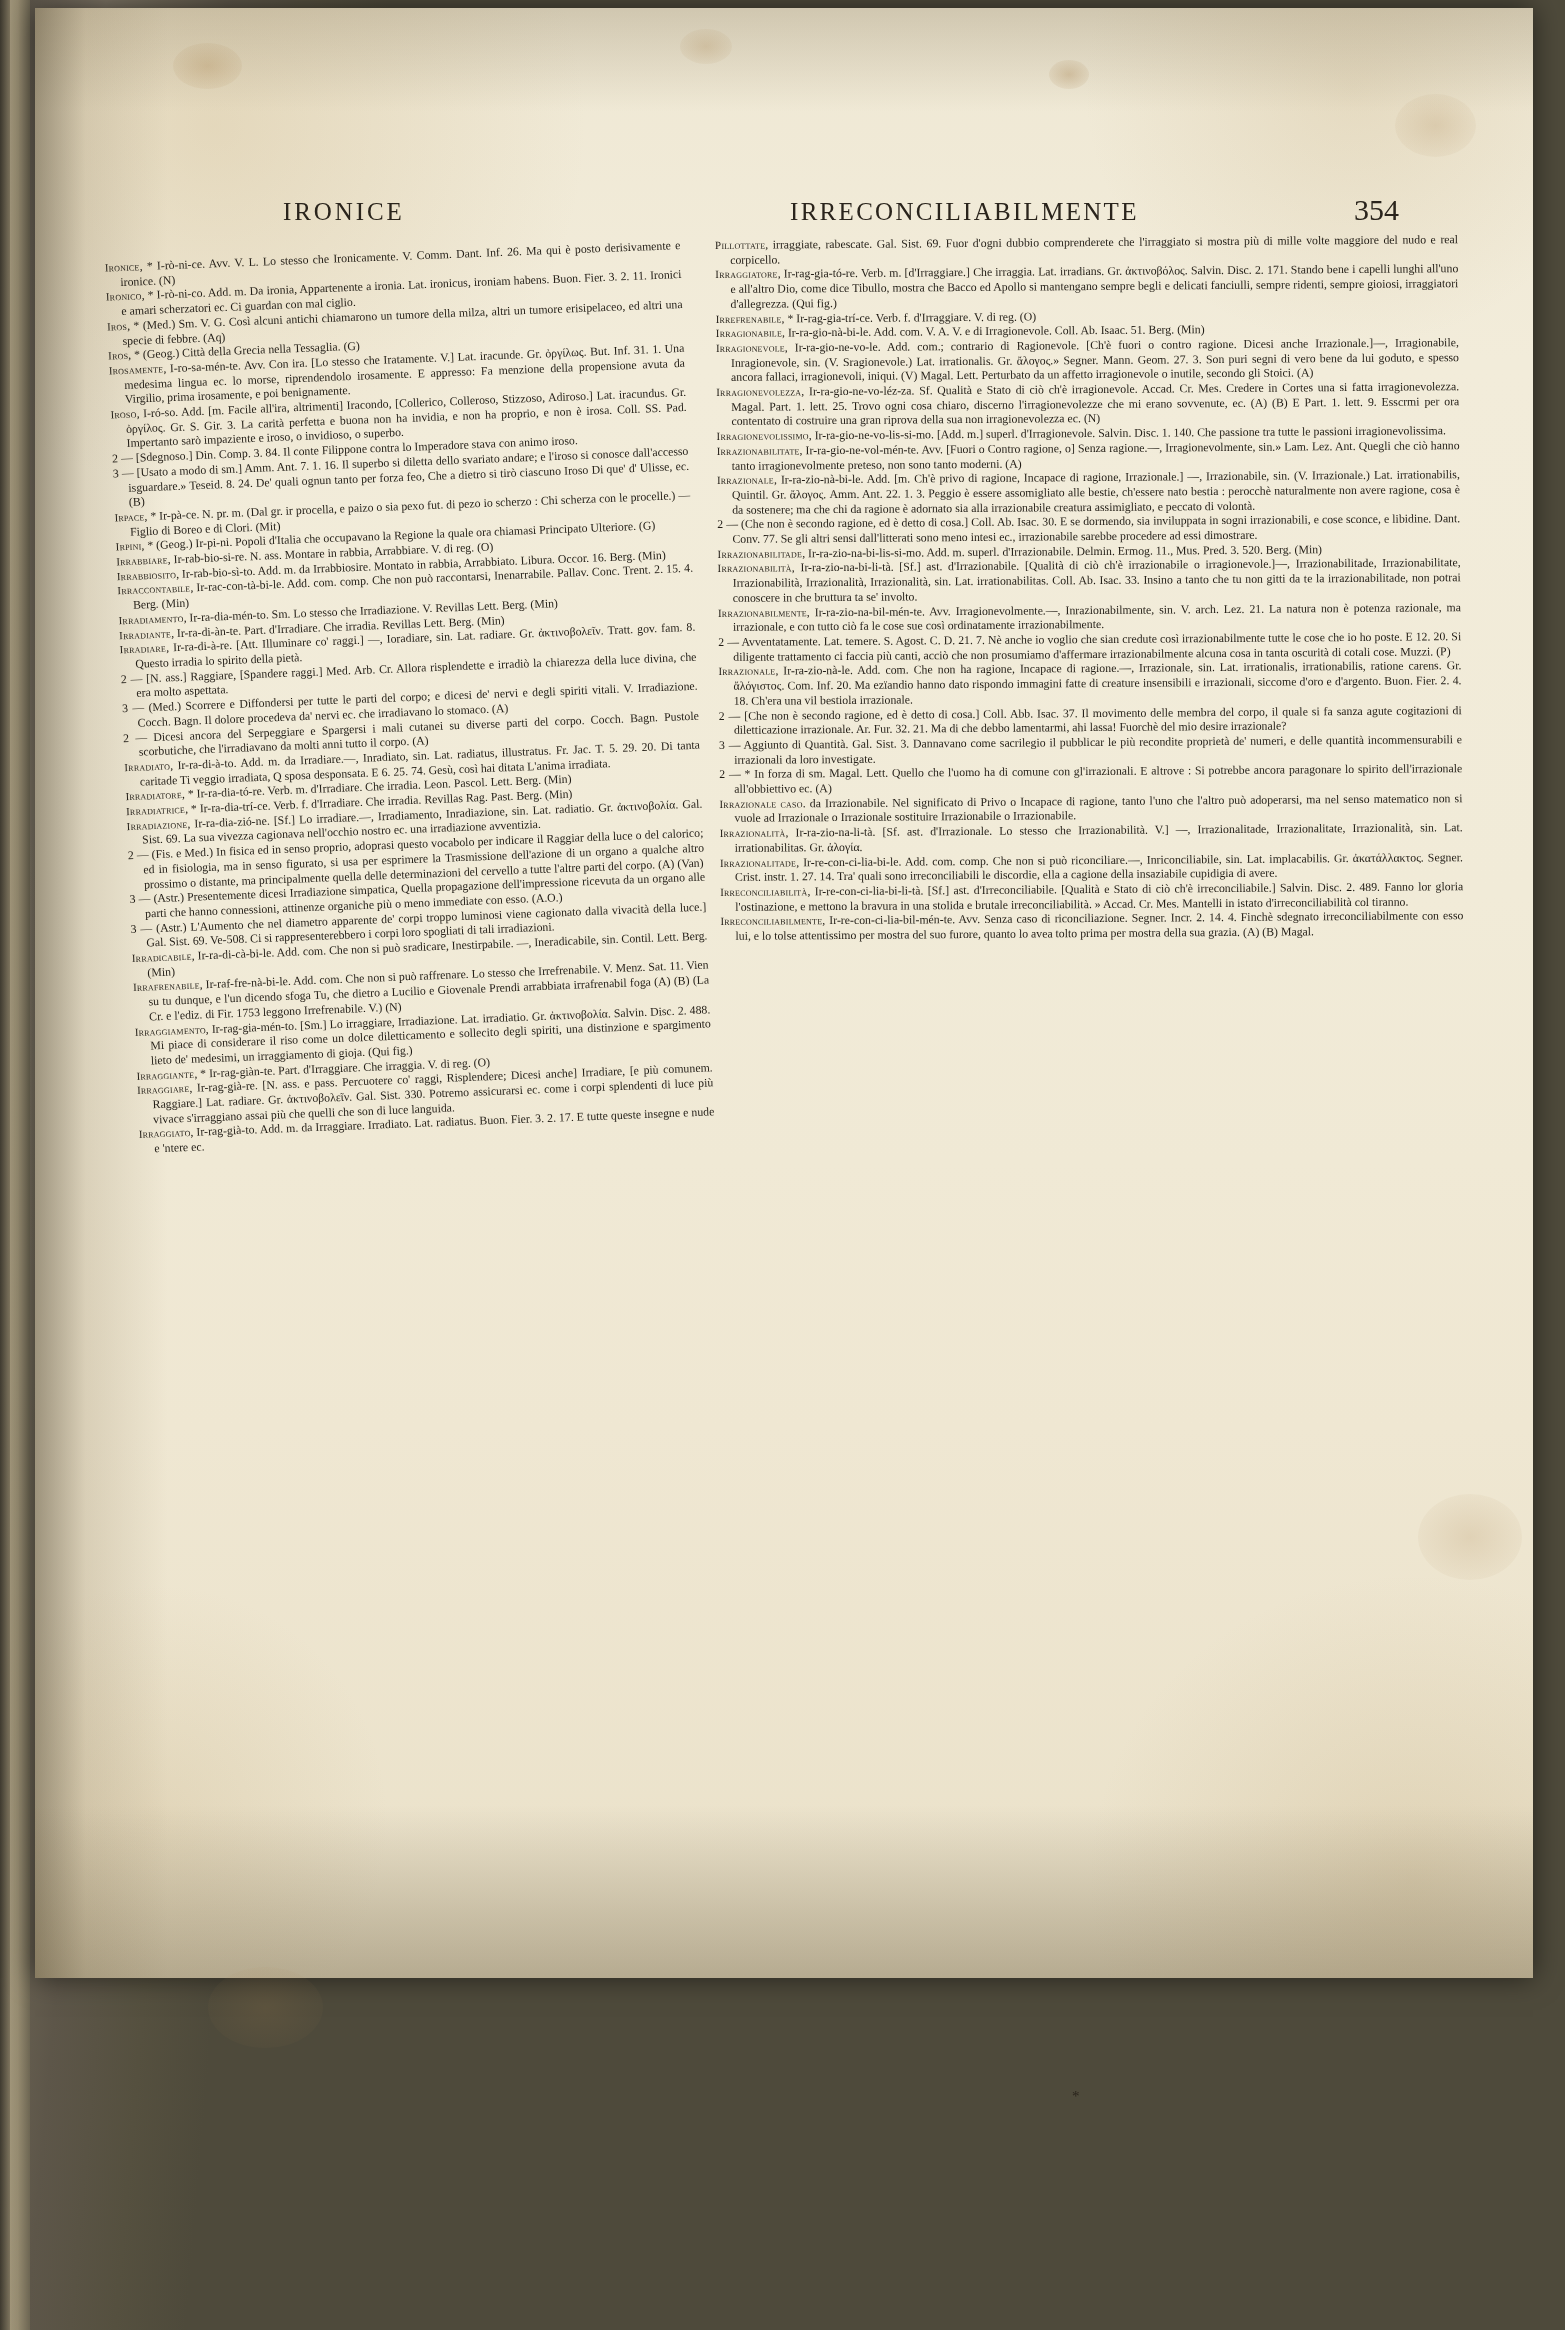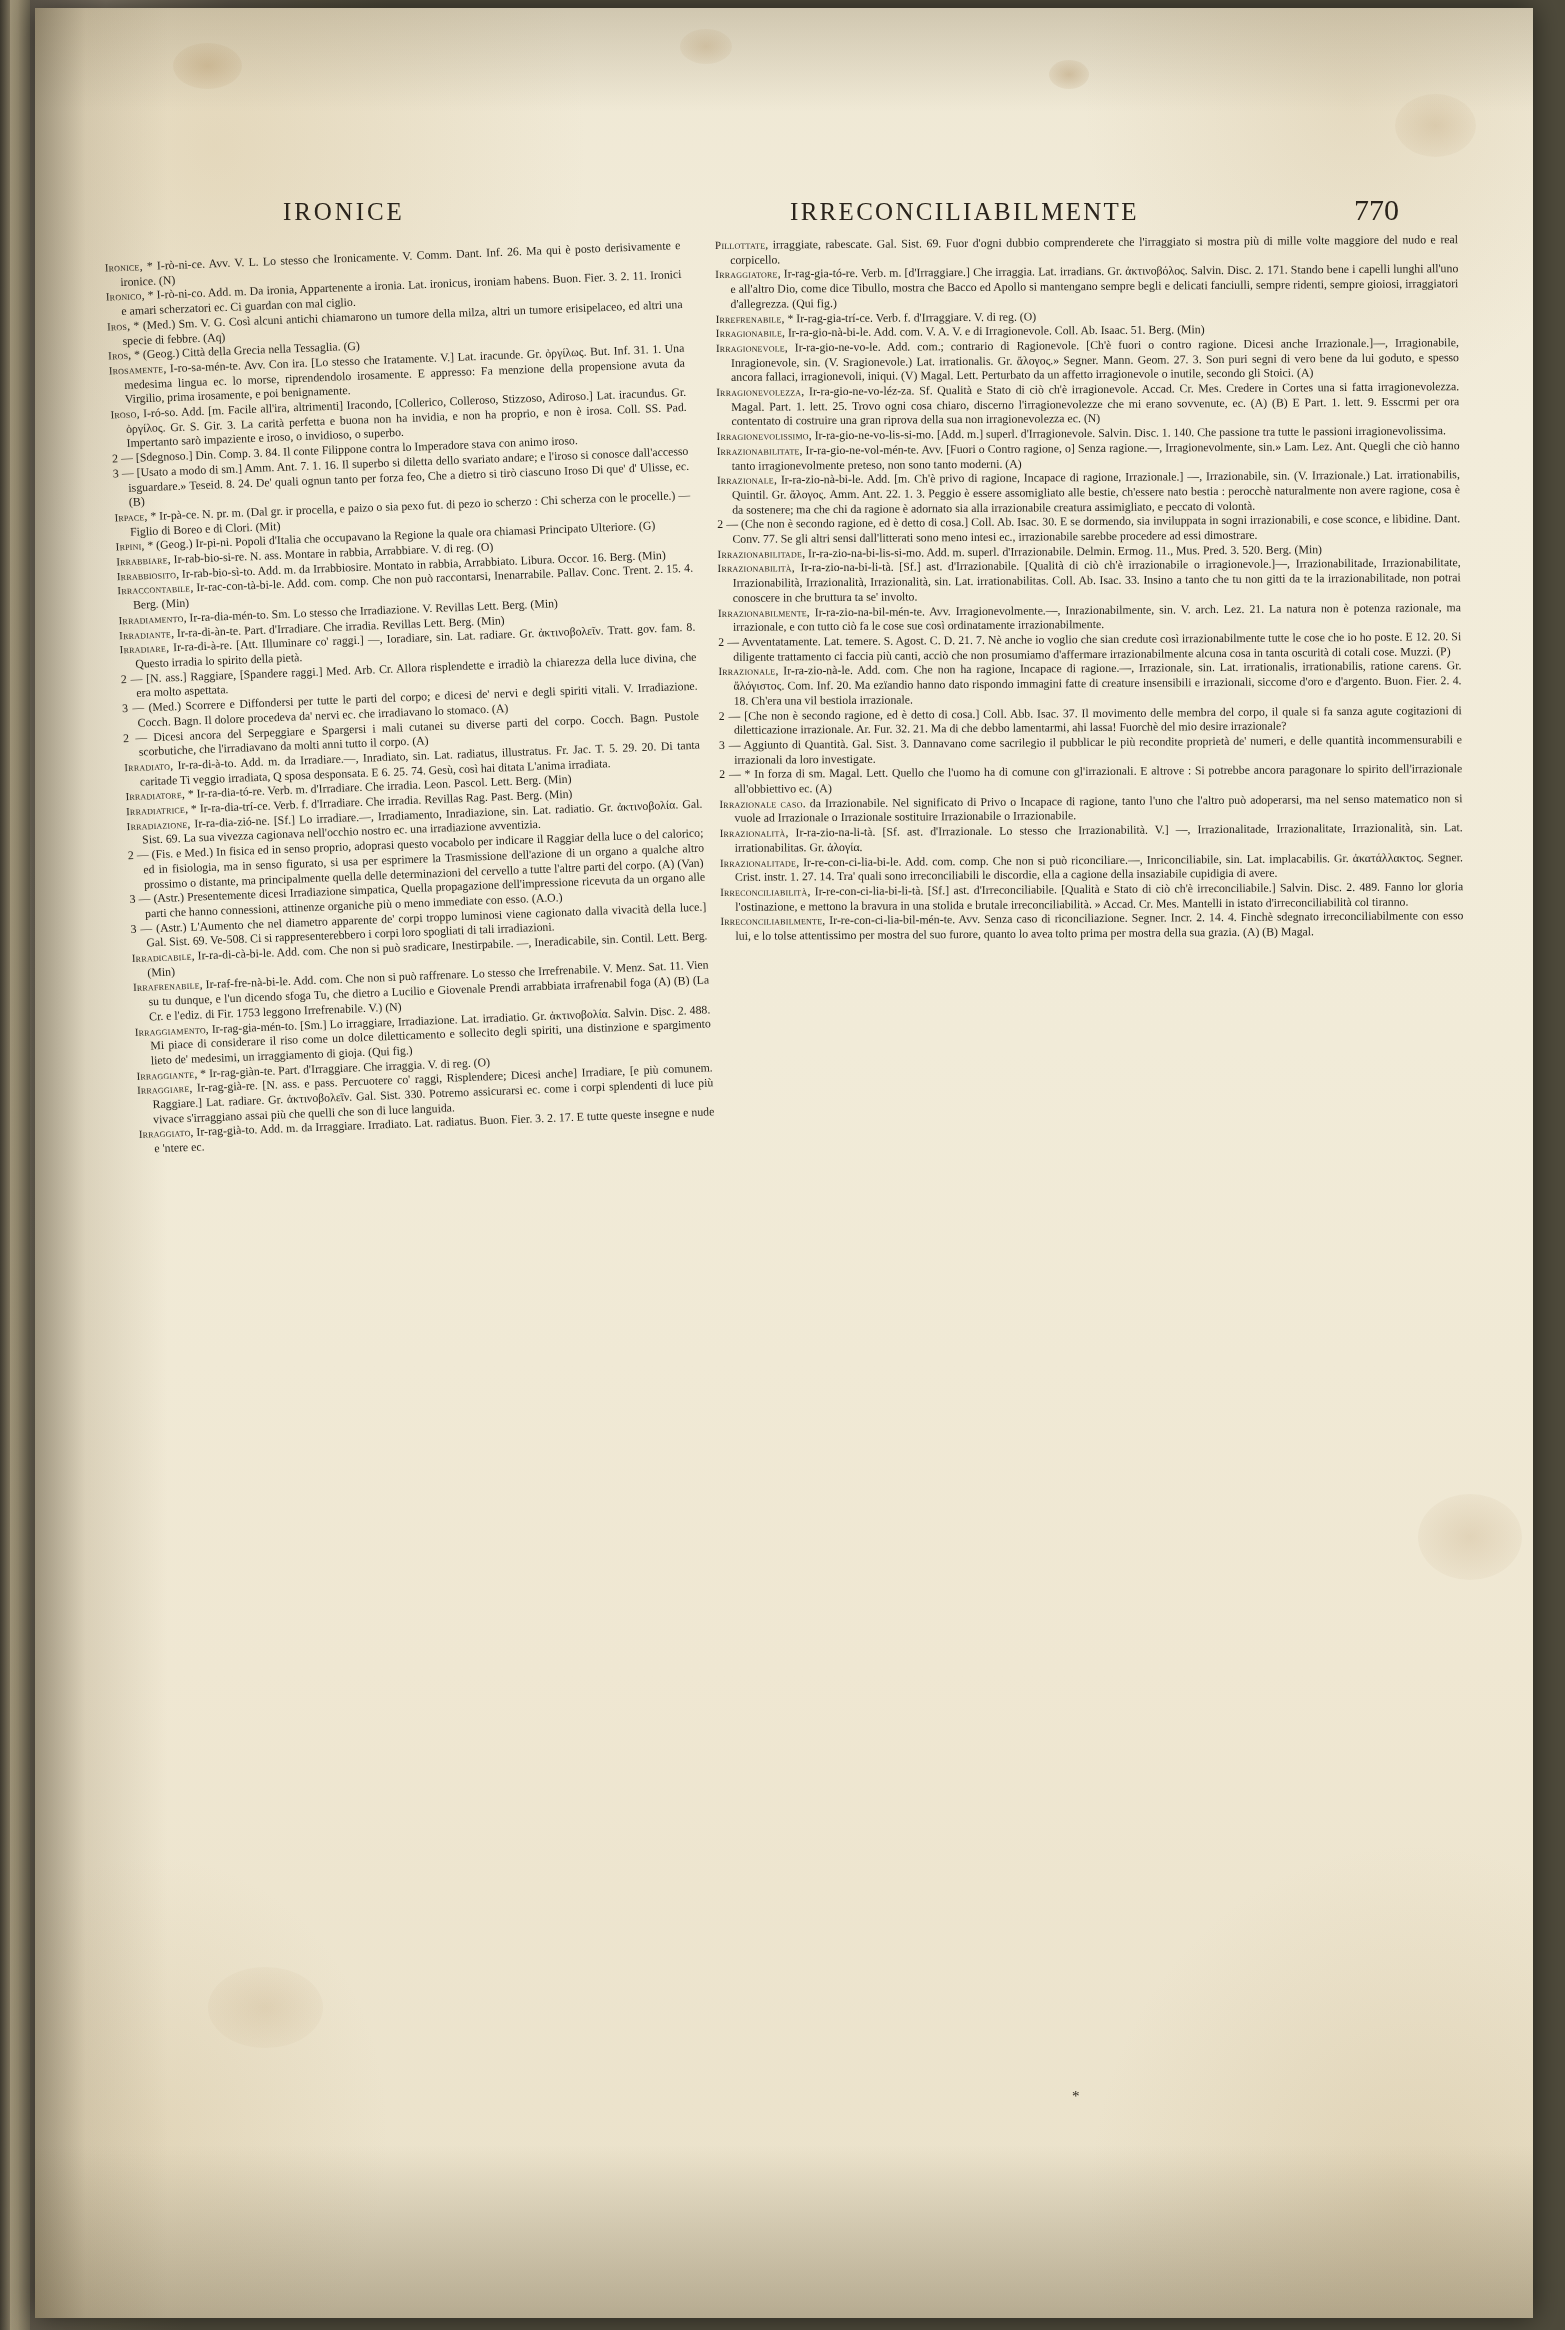--- a/index.html
+++ b/index.html
@@ -38,21 +38,21 @@
     background: linear-gradient(90deg, #b9ad8e, #8d8369);
     opacity: .55;
   }
 
   
   #page {
     position: absolute;
     left: 35px;
     top: 8px;
     width: 1498px;
-    height: 2310px;
+    height: 1970px;
     background:
       radial-gradient(ellipse 40% 30% at 12% 6%, rgba(196,170,120,0.28), rgba(0,0,0,0) 62%),
       radial-gradient(ellipse 30% 22% at 88% 4%, rgba(190,165,118,0.22), rgba(0,0,0,0) 60%),
       radial-gradient(ellipse 35% 25% at 92% 95%, rgba(188,164,118,0.26), rgba(0,0,0,0) 62%),
       radial-gradient(ellipse 26% 20% at 8% 92%, rgba(190,166,120,0.22), rgba(0,0,0,0) 60%),
       linear-gradient(180deg, #efe8d4 0%, #f2ecda 18%, #f1ebd8 45%, #efe7d2 72%, #eae1c9 100%);
     box-shadow: 0 0 26px rgba(0,0,0,.55);
   }
   
   #gutter-shade {
@@ -175,21 +175,21 @@
   <div class="foxing" style="left:138px;top:35px;width:69px;height:46px;background:radial-gradient(rgba(170,132,78,.30),rgba(170,132,78,0));"></div>
   <div class="foxing" style="left:645px;top:21px;width:52px;height:35px;background:radial-gradient(rgba(170,132,78,.26),rgba(170,132,78,0));"></div>
   <div class="foxing" style="left:1014px;top:52px;width:40px;height:29px;background:radial-gradient(rgba(165,128,76,.34),rgba(165,128,76,0));"></div>
   <div class="foxing" style="left:1360px;top:86px;width:81px;height:63px;background:radial-gradient(rgba(168,130,78,.22),rgba(168,130,78,0));"></div>
   <div class="foxing" style="left:1383px;top:1486px;width:104px;height:86px;background:radial-gradient(rgba(168,130,78,.20),rgba(168,130,78,0));"></div>
   <div class="foxing" style="left:173px;top:1959px;width:115px;height:81px;background:radial-gradient(rgba(168,130,78,.16),rgba(168,130,78,0));"></div>
 
   <div id="header">
     <div id="running-head-left">IRONICE</div>
     <div id="running-head-right">IRRECONCILIABILMENTE</div>
-    <div id="page-number">770</div>
+    <div id="page-number">354</div>
   </div>
 
   <div class="column" id="col-left">
       <p class="entry"><span class="hw">Ironice</span><span>, * I-rò-ni-ce. Avv. V. L. Lo stesso che Ironicamente. V. Comm. Dant. Inf. 26. Ma qui è posto derisivamente e ironice. (N)</span></p>
       <p class="entry"><span class="hw">Ironico</span><span>, * I-rò-ni-co. Add. m. Da ironia, Appartenente a ironia. Lat. ironicus, ironiam habens. Buon. Fier. 3. 2. 11. Ironici e amari scherzatori ec. Ci guardan con mal ciglio.</span></p>
       <p class="entry"><span class="hw">Iros</span><span>, * (Med.) Sm. V. G. Così alcuni antichi chiamarono un tumore della milza, altri un tumore erisipelaceo, ed altri una specie di febbre. (Aq)</span></p>
       <p class="entry"><span class="hw">Iros</span><span>, * (Geog.) Città della Grecia nella Tessaglia. (G)</span></p>
       <p class="entry"><span class="hw">Irosamente</span><span>, I-ro-sa-mén-te. Avv. Con ira. [Lo stesso che Iratamente. V.] Lat. iracunde. Gr. ὀργίλως. But. Inf. 31. 1. Una medesima lingua ec. lo morse, riprendendolo irosamente. E appresso: Fa menzione della propensione avuta da Virgilio, prima irosamente, e poi benignamente.</span></p>
       <p class="entry"><span class="hw">Iroso</span><span>, I-ró-so. Add. [m. Facile all'ira, altrimenti] Iracondo, [Collerico, Colleroso, Stizzoso, Adiroso.] Lat. iracundus. Gr. ὀργίλος. Gr. S. Gir. 3. La carità perfetta e buona non ha invidia, e non ha proprio, e non è irosa. Coll. SS. Pad. Impertanto sarò impaziente e iroso, o invidioso, o superbo.</span></p>
       <p class="entry">2 — [Sdegnoso.] Din. Comp. 3. 84. Il conte Filippone contra lo Imperadore stava con animo iroso.</p>

